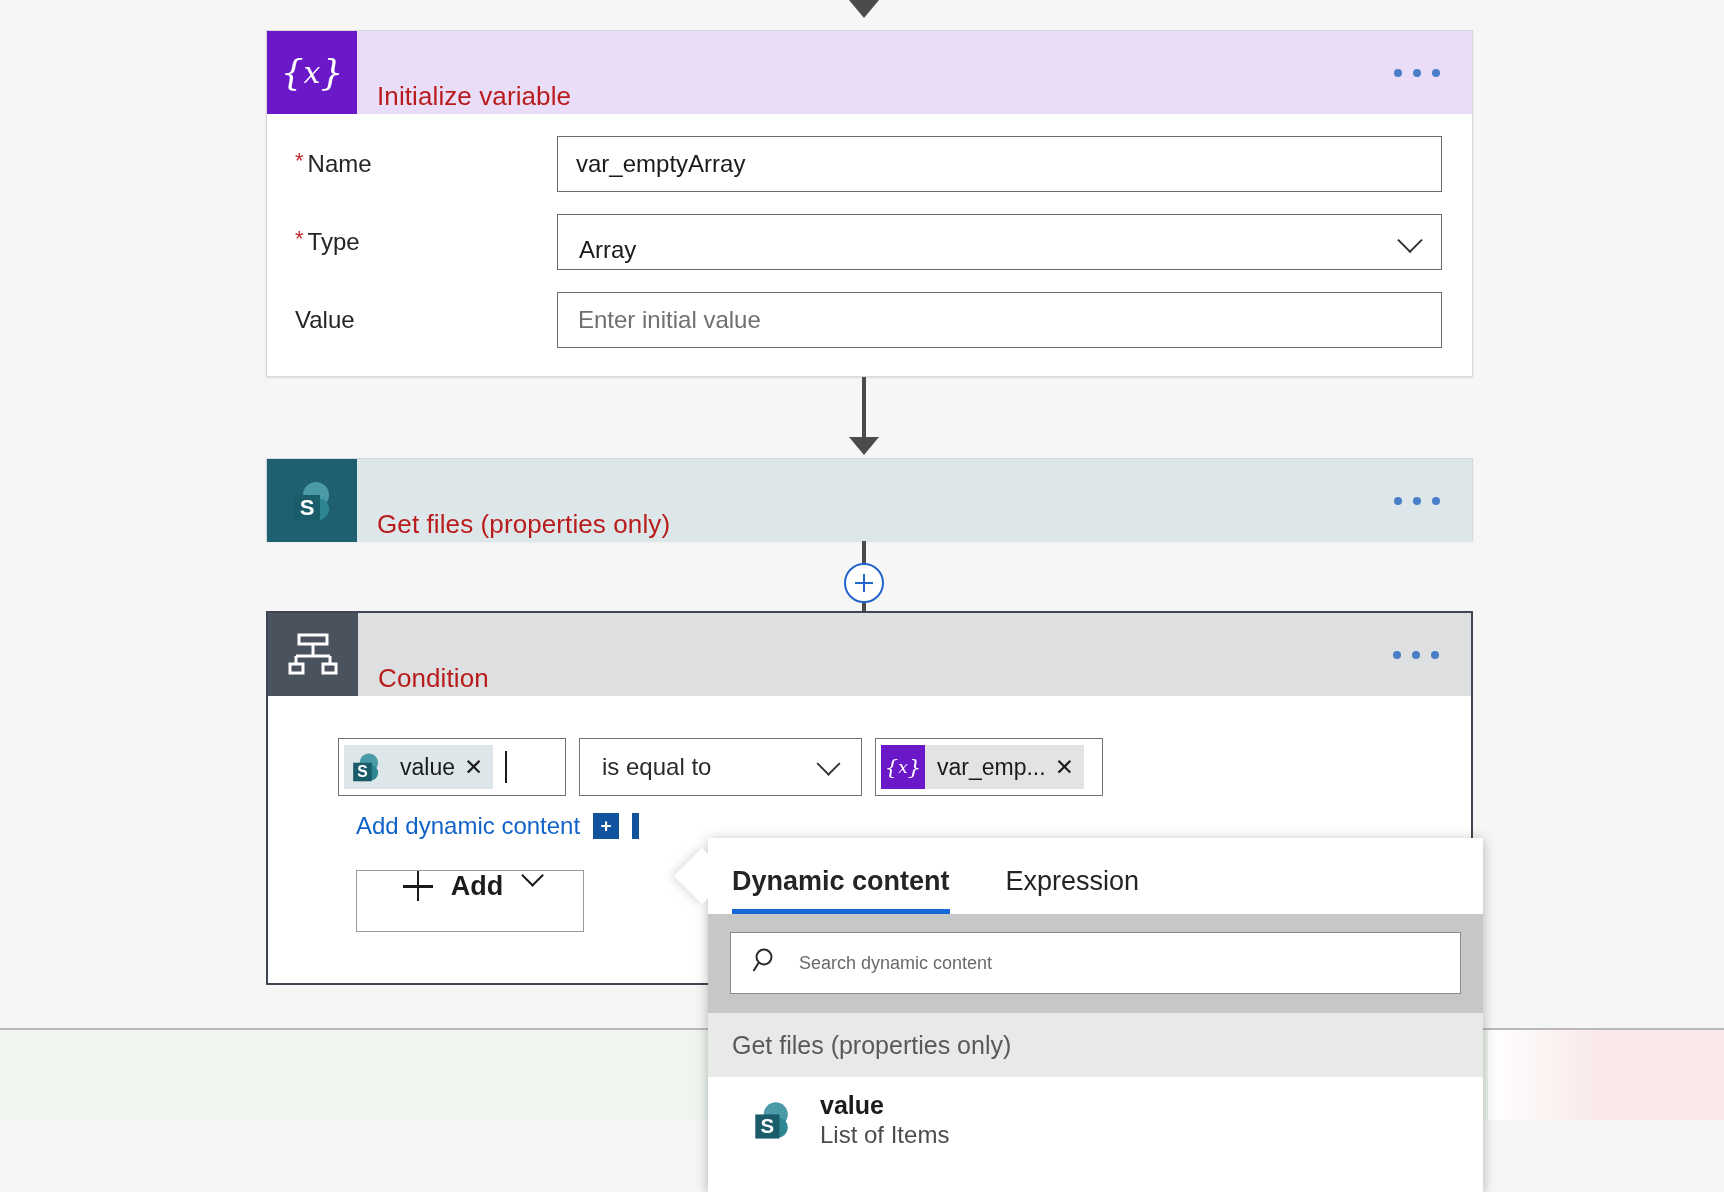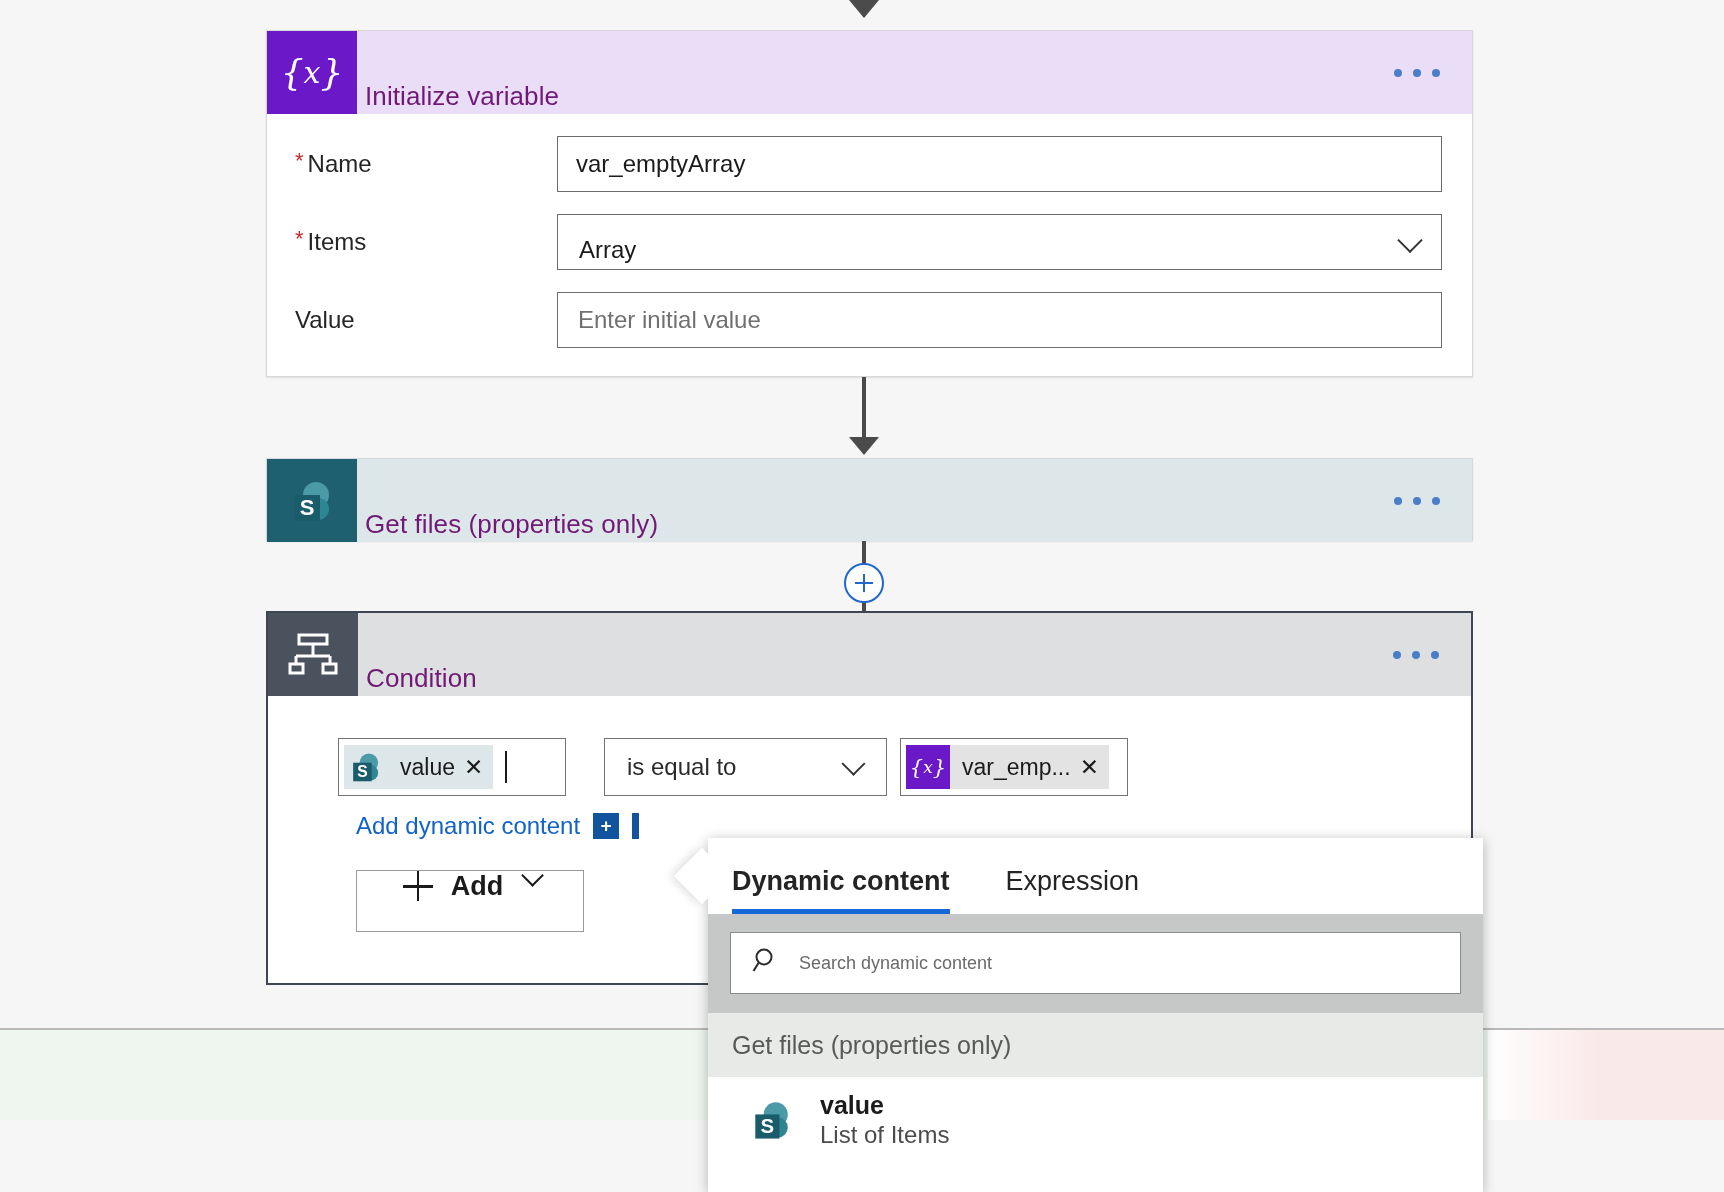--- a/index.html
+++ b/index.html
@@ -11,21 +11,21 @@
   }
   #root { position: relative; width: 1724px; height: 1192px; background: #f6f6f6; }
 
   
   .card { position: absolute; background: #fff; }
   .card-header { display: flex; align-items: center; height: 83px; position: relative; }
   .card-icon {
     width: 90px; height: 83px; flex: 0 0 90px;
     display: flex; align-items: center; justify-content: center;
   }
-  .card-title { font-size: 26px; color: #701a75; padding-left: 8px; letter-spacing: .1px; margin-top: 48px; }
+  .card-title { font-size: 26px; color: #b91c1c; padding-left: 20px; letter-spacing: .1px; margin-top: 48px; }
   .ellipsis { position: absolute; right: 32px; top: 50%; transform: translateY(-50%);
               display: flex; gap: 11px; align-items: center; cursor: pointer; }
   .ellipsis i { width: 8px; height: 8px; border-radius: 50%; background: #4a7ec9; display: block; }
 
   
   #card-init { left: 266px; top: 30px; width: 1207px; height: 347px;
                border: 1px solid #d8d8d8; box-shadow: 0 1px 2px rgba(0,0,0,.10); }
   #card-init .card-header { background: #e9ddf7; }
   .icon-var { background: #6b18c9; width: 90px; height: 83px; display: flex;
               align-items: center; justify-content: center; color: #fff;
@@ -81,21 +81,21 @@
   .chip-ico { width: 44px; height: 44px; flex: 0 0 44px; display: flex;
               align-items: center; justify-content: center; }
   .chip-ico.var { background: #6b18c9; color: #fff; font-size: 21px;
                   font-family: "DejaVu Serif", serif; font-style: italic; }
   .chip-txt { font-size: 23px; color: #1b1b1b; padding: 0 9px 0 12px; white-space: nowrap; }
   .chip-x { font-size: 23px; color: #1b1b1b; cursor: pointer; }
   .caret { width: 2px; height: 32px; background: #1b1b1b; margin-left: 12px; }
 
   .opbox { width: 283px; height: 58px; border: 1px solid #737373; background: #fff;
            display: flex; align-items: center; padding-left: 22px;
-           font-size: 24px; color: #2b2b2b; position: relative; margin-left: 25px; }
+           font-size: 24px; color: #2b2b2b; position: relative; }
   .opchev { position: absolute; right: 24px; top: 50%; margin-top: -6px;
             width: 17px; height: 17px; border-right: 2px solid #323130; border-bottom: 2px solid #323130;
             transform: rotate(45deg) translate(-4px,-4px); }
 
   .adc { margin: 16px 0 0 18px; display: flex; align-items: center; gap: 13px; cursor: pointer; }
   .adc-txt { font-size: 24px; color: #1163c7; }
   .adc-badge { width: 26px; height: 26px; background: #12539e; color: #fff; font-size: 19px;
                display: flex; align-items: center; justify-content: center; font-weight: bold; }
   .adc-bar { width: 7px; height: 26px; background: #12539e; }
 
@@ -163,21 +163,21 @@
         <div class="flabel">
           <span class="req">*</span>
           <span>Name</span>
         </div>
         <div class="finput">var_emptyArray</div>
       </div>
 
       <div class="frow">
         <div class="flabel">
           <span class="req">*</span>
-          <span>Items</span>
+          <span>Type</span>
         </div>
         <div class="fselect">
           <span class="v">Array</span>
           <span class="chev"></span>
         </div>
       </div>
 
       <div class="frow">
         <div class="flabel">
           <span>Value</span>

